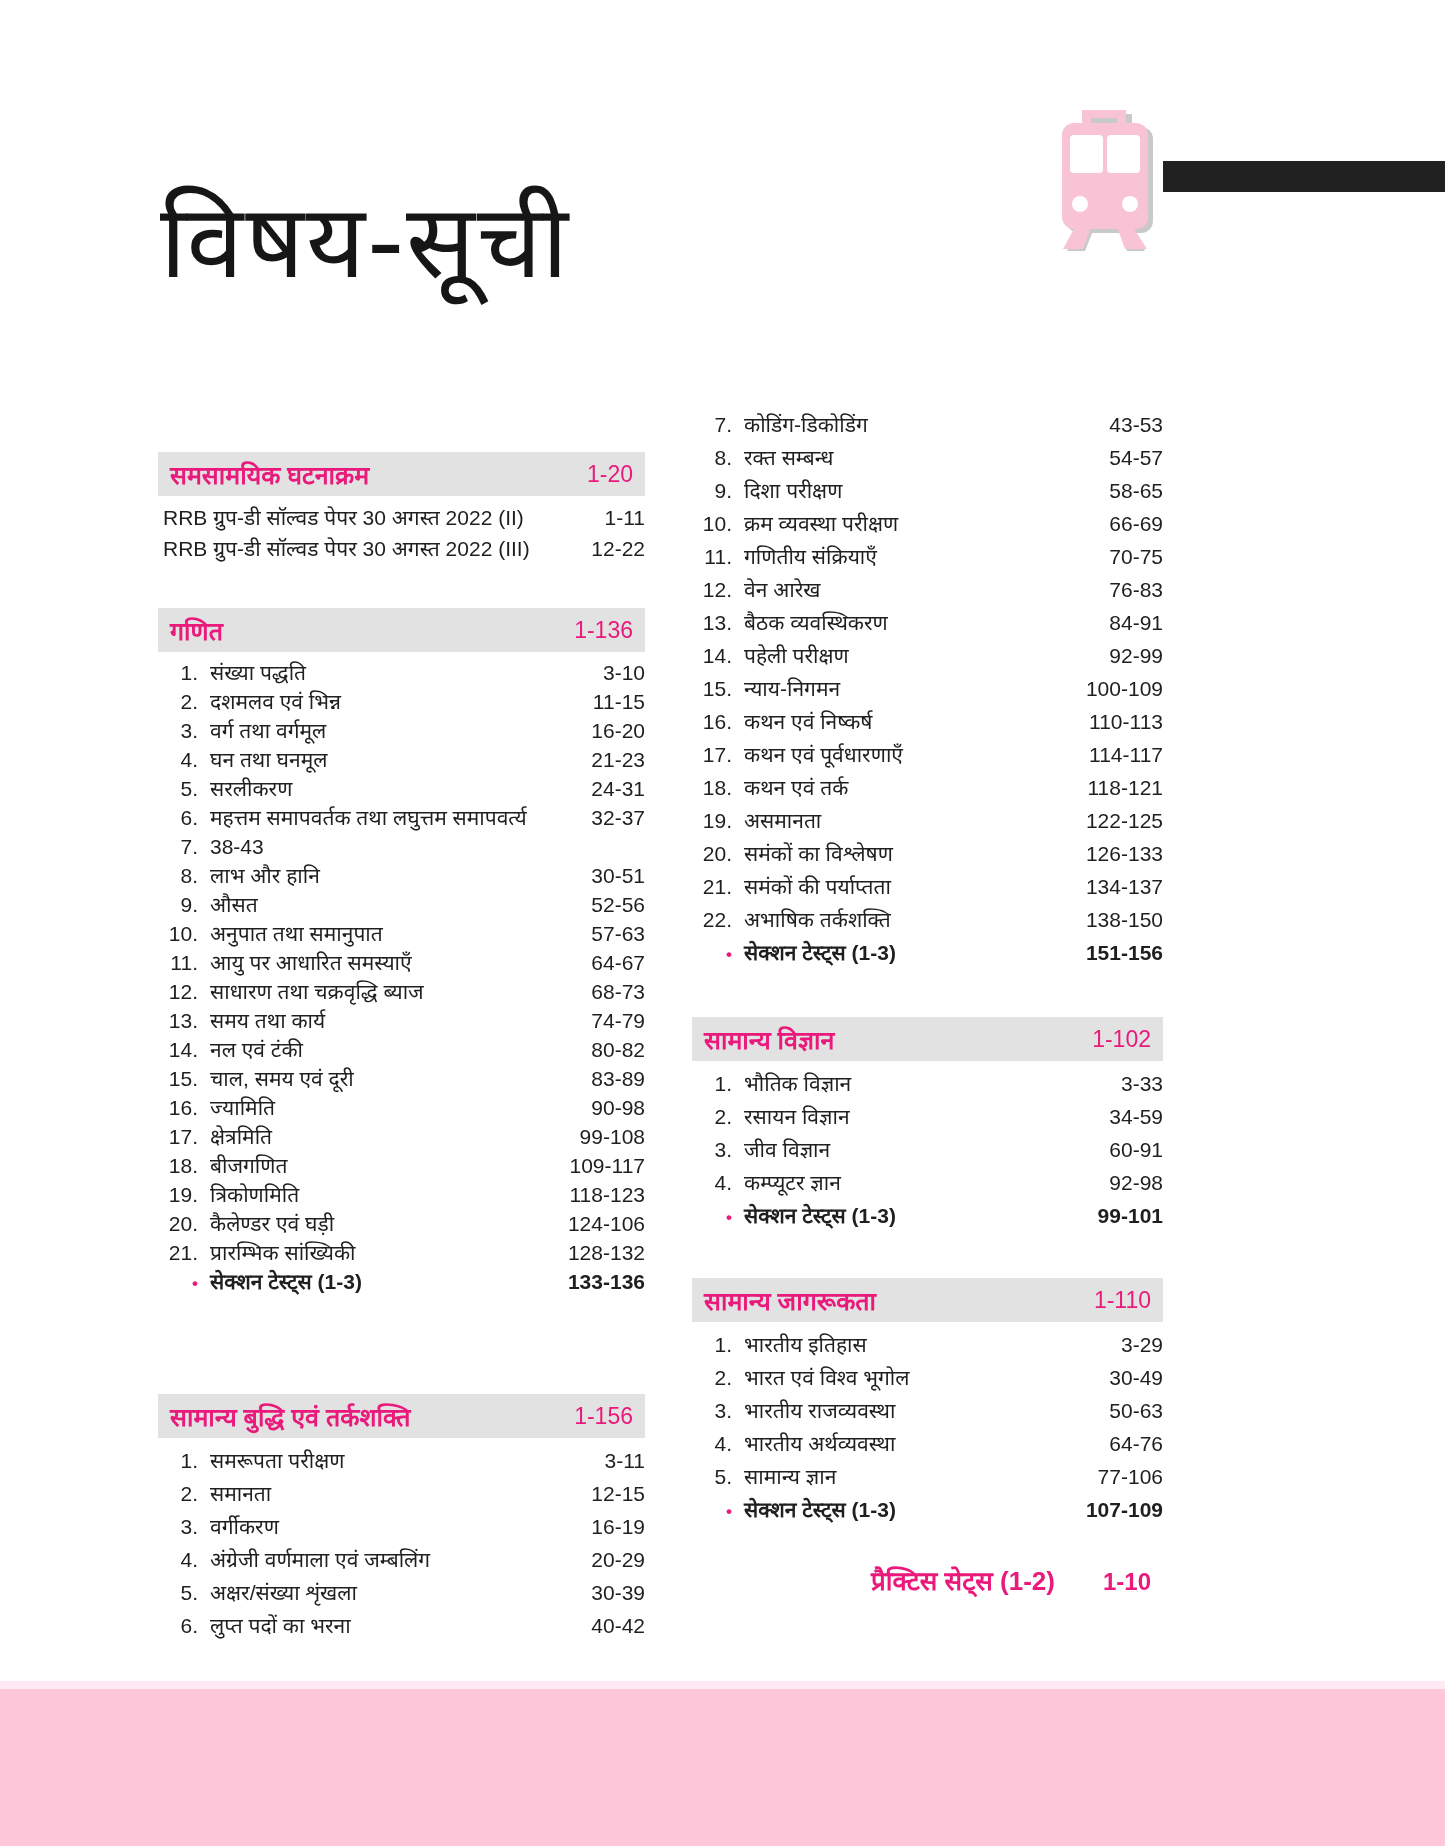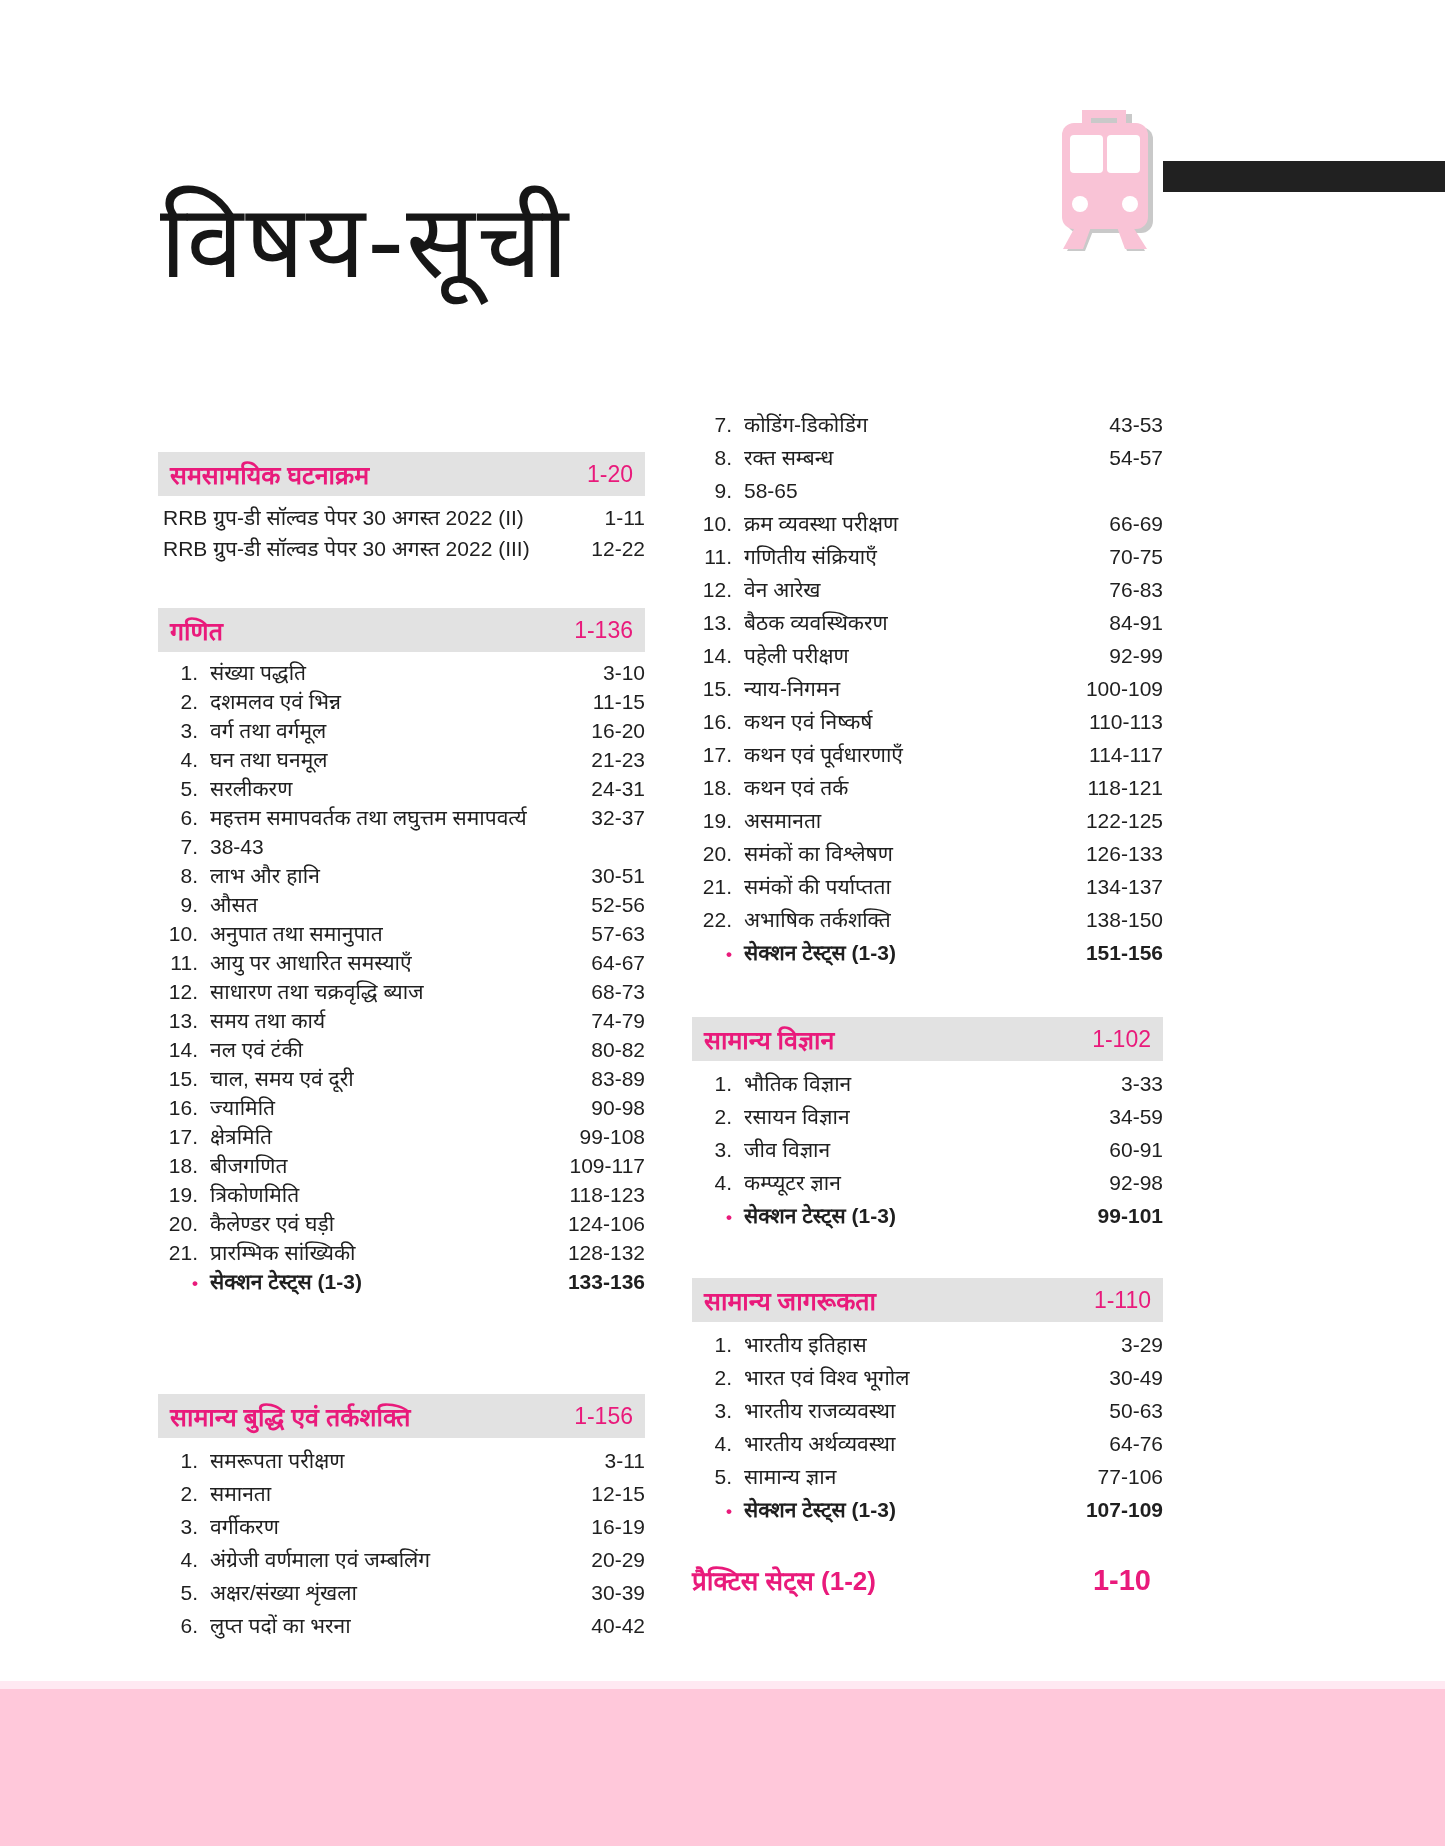--- a/index.html
+++ b/index.html
@@ -44,23 +44,23 @@
   .row .pages{text-align:right;white-space:nowrap;}
   .row.bold .label,.row.bold .pages{font-weight:700;}
   .row.unnum .label{padding-left:5px;}
 
   .col0 .block-1{margin-top:18px;}
   .col0 .block-2{margin-top:96px;}
   .col1 .block-1{margin-top:46px;}
   .col1 .block-2{margin-top:42px;}
   .col1 .block-3{margin-top:34px;}
 
-  .heading-row{display:flex;justify-content:space-between;align-items:baseline;padding:0 12px 0 0;gap:48px;}
+  .heading-row{display:flex;justify-content:flex-end;align-items:baseline;padding:0 12px 0 0;gap:48px;}
   .heading-row .t{color:var(--pink);font-weight:700;font-size:26px;}
-  .heading-row .p{color:var(--pink);font-weight:700;font-size:29px;}
+  .heading-row .p{color:var(--pink);font-weight:700;font-size:24px;}
 </style>
 </head>
 <body>
 
 <div class="page-title">विषय-सूची</div>
 
 <div class="train">
   <svg width="106" height="145" viewBox="0 0 106 145">
     <g fill="#c9c9c9">
       <rect x="33" y="6" width="46" height="9"></rect>
@@ -263,20 +263,21 @@
         <span class="label">कोडिंग-डिकोडिंग</span>
         <span class="pages">43-53</span>
       </div>
       <div class="row">
         <span class="num">8.</span>
         <span class="label">रक्त सम्बन्ध</span>
         <span class="pages">54-57</span>
       </div>
       <div class="row">
         <span class="num">9.</span>
+        <span class="label">दिशा परीक्षण</span>
         <span class="pages">58-65</span>
       </div>
       <div class="row">
         <span class="num">10.</span>
         <span class="label">क्रम व्यवस्था परीक्षण</span>
         <span class="pages">66-69</span>
       </div>
       <div class="row">
         <span class="num">11.</span>
         <span class="label">गणितीय संक्रियाएँ</span>

